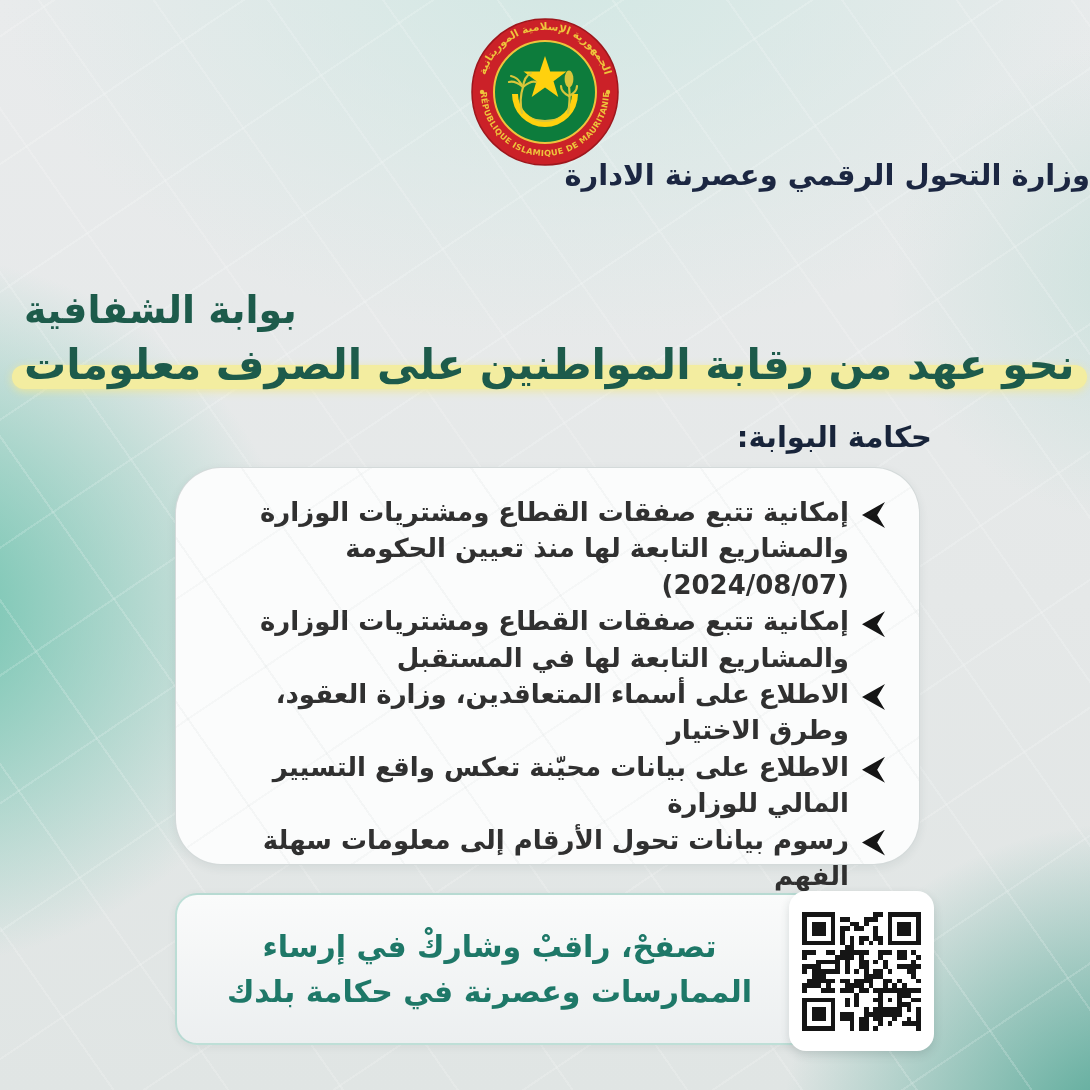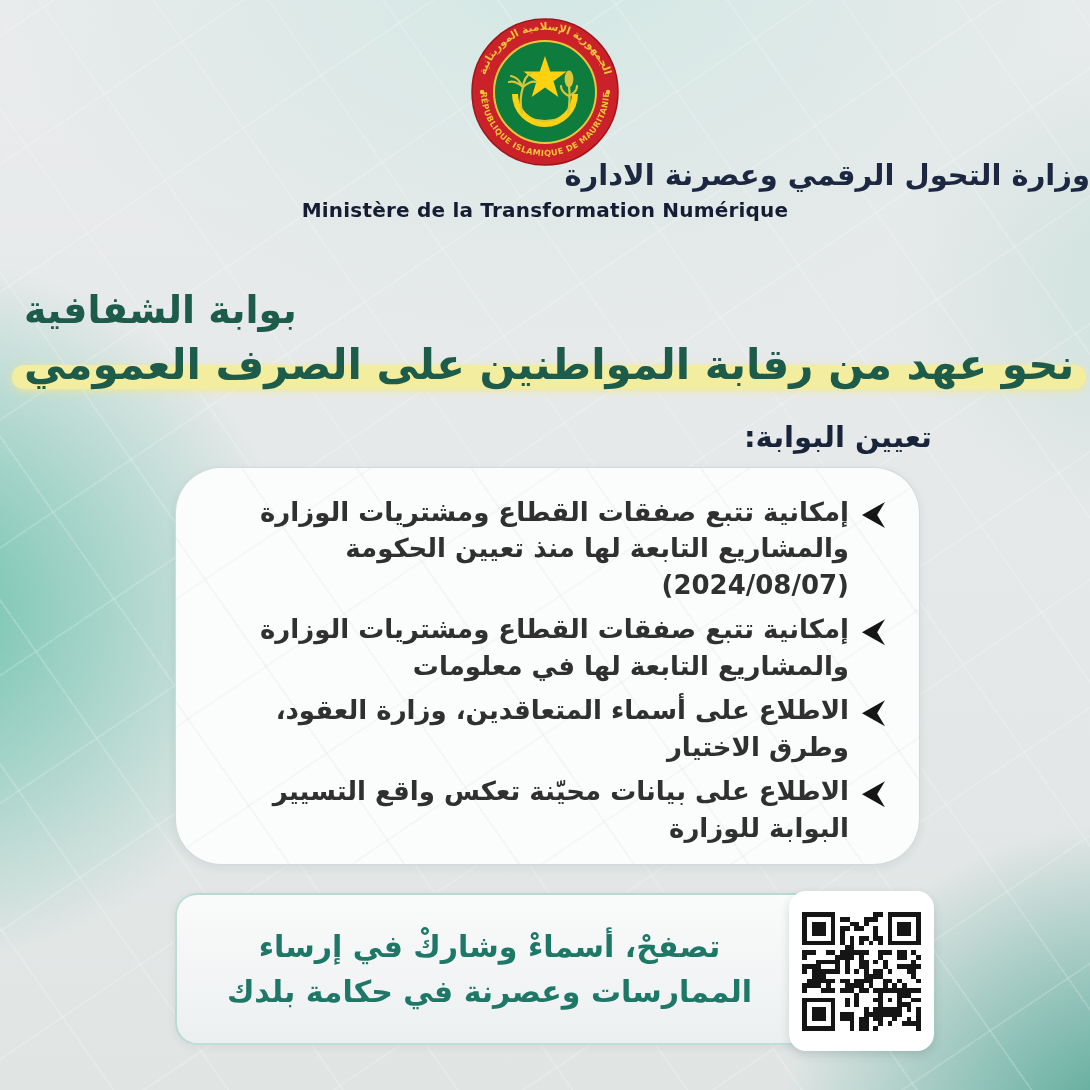--- a/index.html
+++ b/index.html
@@ -143,52 +143,55 @@
       <path d="M 99,97 C 101,87 101,79 100,70"></path>
       <path d="M 100,80 C 94,77 92,73 92,70"></path>
       <path d="M 100,80 C 106,77 108,73 108,70"></path>
     </g>
     <ellipse cx="100" cy="63" rx="4.4" ry="8.5" fill="#d9c63a"></ellipse>
     <path fill="#d9c63a" d="M 60,101 Q 76,111 92,101 Q 76,107 60,101 Z"></path>
   </svg>
 
   <div class="ministry-ar">وزارة التحول الرقمي وعصرنة الادارة</div>
   <div class="ministry-fr">
-    <div>Ministère de la Transformation Numérique</div>
   </div>
 
   <div class="portal-title">
     <span class="l1">بوابة الشفافية</span>
-    <span class="l2">نحو عهد من رقابة المواطنين على الصرف العمومي</span>
+    <span class="l2">نحو عهد من رقابة المواطنين على الصرف معلومات</span>
   </div>
 
-  <div class="intro">تعيين البوابة:</div>
+  <div class="intro">حكامة البوابة:</div>
 
   <div class="features-card" id="features">
       <div class="feature">
         <span class="arrow"></span>
         <span class="feature-text">إمكانية تتبع صفقات القطاع ومشتريات الوزارة والمشاريع التابعة لها منذ تعيين الحكومة (2024/08/07)</span>
       </div>
       <div class="feature">
         <span class="arrow"></span>
-        <span class="feature-text">إمكانية تتبع صفقات القطاع ومشتريات الوزارة والمشاريع التابعة لها في معلومات</span>
+        <span class="feature-text">إمكانية تتبع صفقات القطاع ومشتريات الوزارة والمشاريع التابعة لها في المستقبل</span>
       </div>
       <div class="feature">
         <span class="arrow"></span>
         <span class="feature-text">الاطلاع على أسماء المتعاقدين، وزارة العقود، وطرق الاختيار</span>
       </div>
       <div class="feature">
         <span class="arrow"></span>
-        <span class="feature-text">الاطلاع على بيانات محيّنة تعكس واقع التسيير البوابة للوزارة</span>
+        <span class="feature-text">الاطلاع على بيانات محيّنة تعكس واقع التسيير المالي للوزارة</span>
+      </div>
+      <div class="feature">
+        <span class="arrow"></span>
+        <span class="feature-text">رسوم بيانات تحول الأرقام إلى معلومات سهلة الفهم</span>
       </div>
     </div>
 
   <div class="cta-card">
     <div class="cta-text">
-      <div>تصفحْ، أسماءْ وشاركْ في إرساء</div>
+      <div>تصفحْ، راقبْ وشاركْ في إرساء</div>
       <div>الممارسات وعصرنة في حكامة بلدك</div>
     </div>
   </div>
   <div class="qr-card">
     <svg id="qr" viewBox="0 0 25 25" shape-rendering="crispEdges">
         <rect x="0" y="0" width="1" height="1" fill="#151515"></rect>
         <rect x="1" y="0" width="1" height="1" fill="#151515"></rect>
         <rect x="2" y="0" width="1" height="1" fill="#151515"></rect>
         <rect x="3" y="0" width="1" height="1" fill="#151515"></rect>
         <rect x="4" y="0" width="1" height="1" fill="#151515"></rect>

